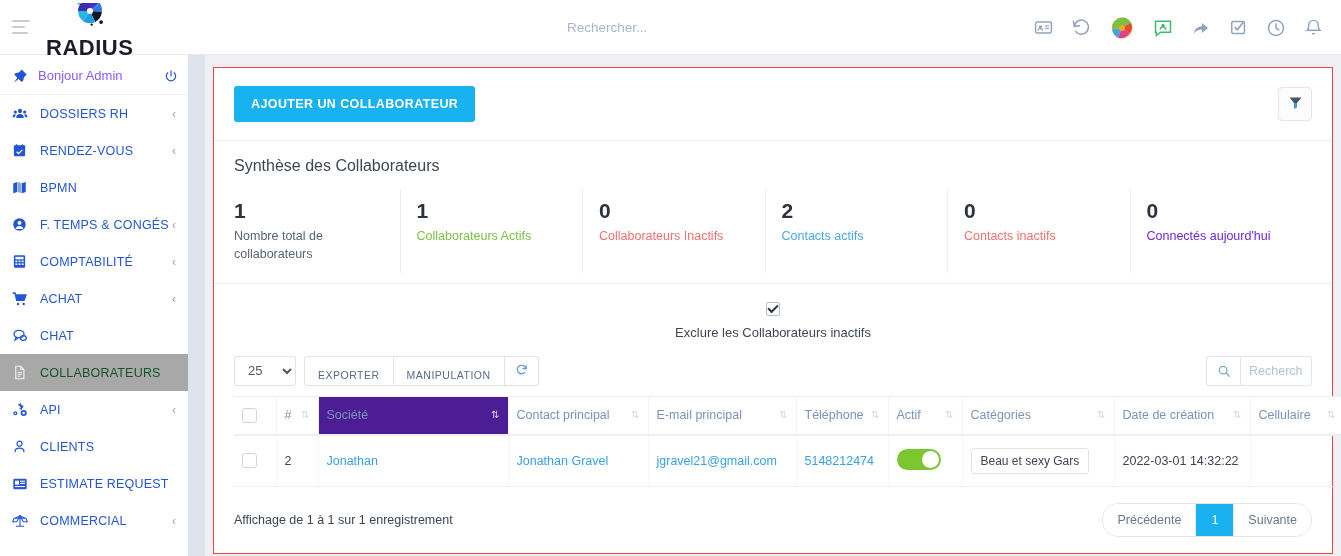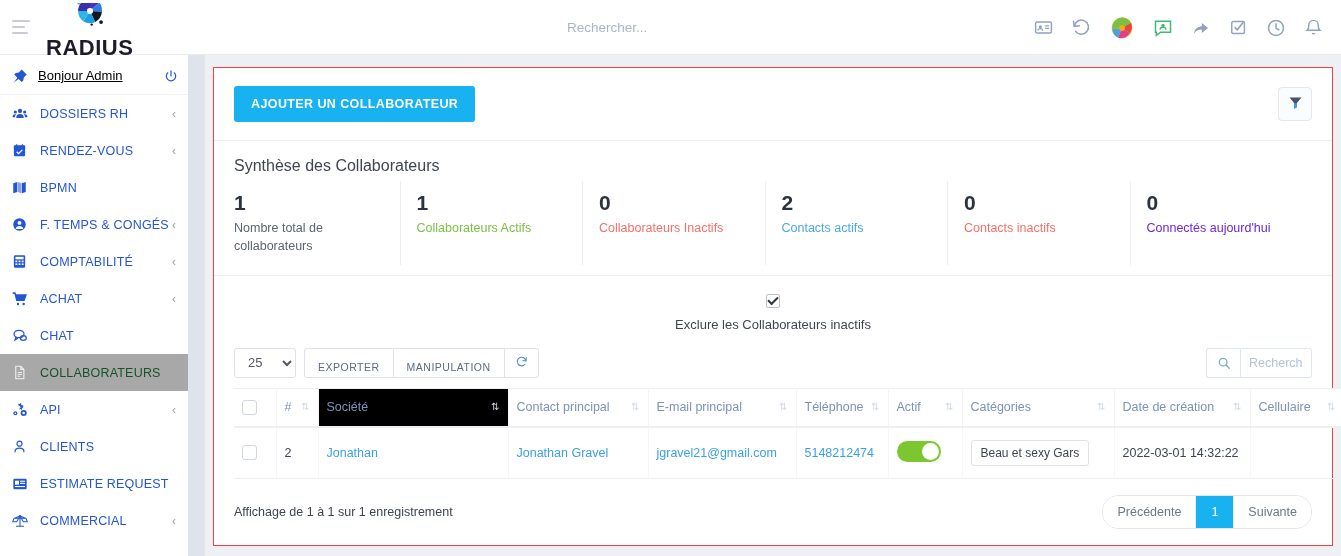--- a/index.html
+++ b/index.html
@@ -58,21 +58,21 @@
   
   .sidebar {
     position: absolute; top: 55px; left: 0; width: 188px; height: 501px;
     background: #ffffff; overflow: hidden;
   }
   .side-user {
     display: flex; align-items: center; height: 38px; padding: 0 10px 0 12px;
     border-bottom: 1px solid #f0f1f4; margin-top: 2px;
   }
   .side-user .pin { width: 20px; color:#2455d6; display:flex; align-items:center; }
-  .side-user .hello { flex: 1; font-size: 13px; color: #000000; padding-left: 6px; text-decoration: underline; }
+  .side-user .hello { flex: 1; font-size: 13px; color: #8b5cf6; padding-left: 6px; }
   .side-user .power { color: #2455d6; display:flex; }
 
   .side-item {
     display: flex; align-items: center; height: 37px; padding: 0 10px 0 12px;
     cursor: pointer; position: relative;
   }
   .side-item .sicon {
     width: 22px; display: flex; align-items: center; justify-content: flex-start;
     color: #2455d6;
   }
@@ -113,21 +113,21 @@
     padding: 11px 17px; font-size: 12.5px; font-weight: bold; letter-spacing: .4px;
     cursor: pointer; font-family: "Liberation Sans", sans-serif;
   }
   .btn-filter {
     width: 34px; height: 34px; border: 1px solid #e4e7ec; border-radius: 4px;
     background: #fbfcfd; display:flex; align-items:center; justify-content:center;
     cursor: pointer;
   }
 
   .synth { padding: 16px 20px 10px 20px; border-bottom: 1px solid #eceef2; }
-  .synth-title { font-size: 16px; color: #3f4652; margin-bottom: 6px; font-weight: normal; }
+  .synth-title { font-size: 16px; color: #3f4652; margin-bottom: 14px; font-weight: normal; }
   .stats { display: flex; }
   .stat {
     flex: 1; padding: 6px 0 10px 0; border-left: 1px solid #eceef2;
     padding-left: 16px;
   }
   .stat:first-child { border-left: none; padding-left: 0; }
   .stat .num { font-size: 21px; color: #2b3340; font-weight: bold; line-height: 1.5; }
   .stat .lbl { font-size: 12.5px; line-height: 1.45; max-width: 130px; }
 
   .tablewrap { padding: 14px 20px 16px 20px; }
@@ -173,21 +173,21 @@
   }
   .searchbox input::placeholder { color: #b6c2d6; }
 
   table { border-collapse: collapse; width: 100%; table-layout: fixed; }
   thead th {
     text-align: left; font-weight: normal; font-size: 12.5px; color: #7b93b8;
     padding: 11px 8px; border-top: 1px solid #eceff3; border-bottom: 2px solid #eceff3;
     border-right: 1px solid #f2f4f7; background: #fff; cursor: pointer;
     white-space: nowrap; position: relative;
   }
-  thead th.sorted { background: #000000; }
+  thead th.sorted { background: #4c1d95; }
   thead th .sortic {
     float: right; color: #cfd9e6; font-size: 10px; line-height: 14px; margin-left:6px;
   }
   tbody td {
     font-size: 12.5px; color: #3d4452; padding: 12px 8px;
     border-bottom: 1px solid #eceff3; border-right: 1px solid #f5f6f9;
     white-space: nowrap; overflow: hidden; text-overflow: ellipsis;
   }
   tbody td.link { color: #39a0e8; }
   .row-cb {

